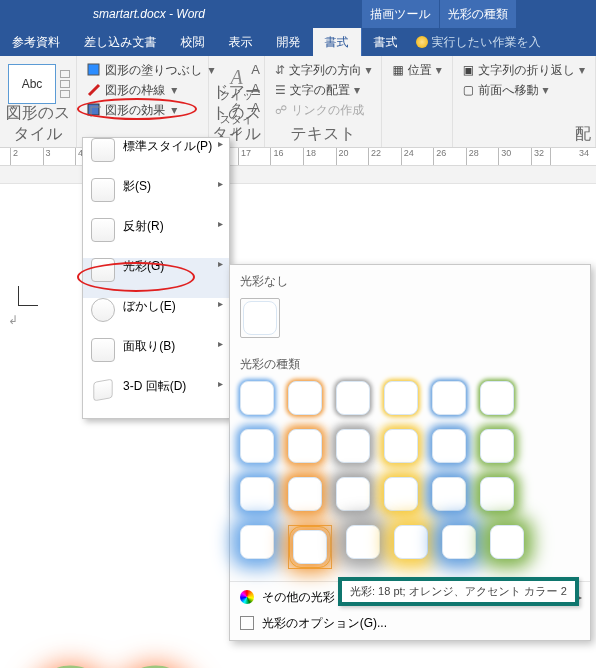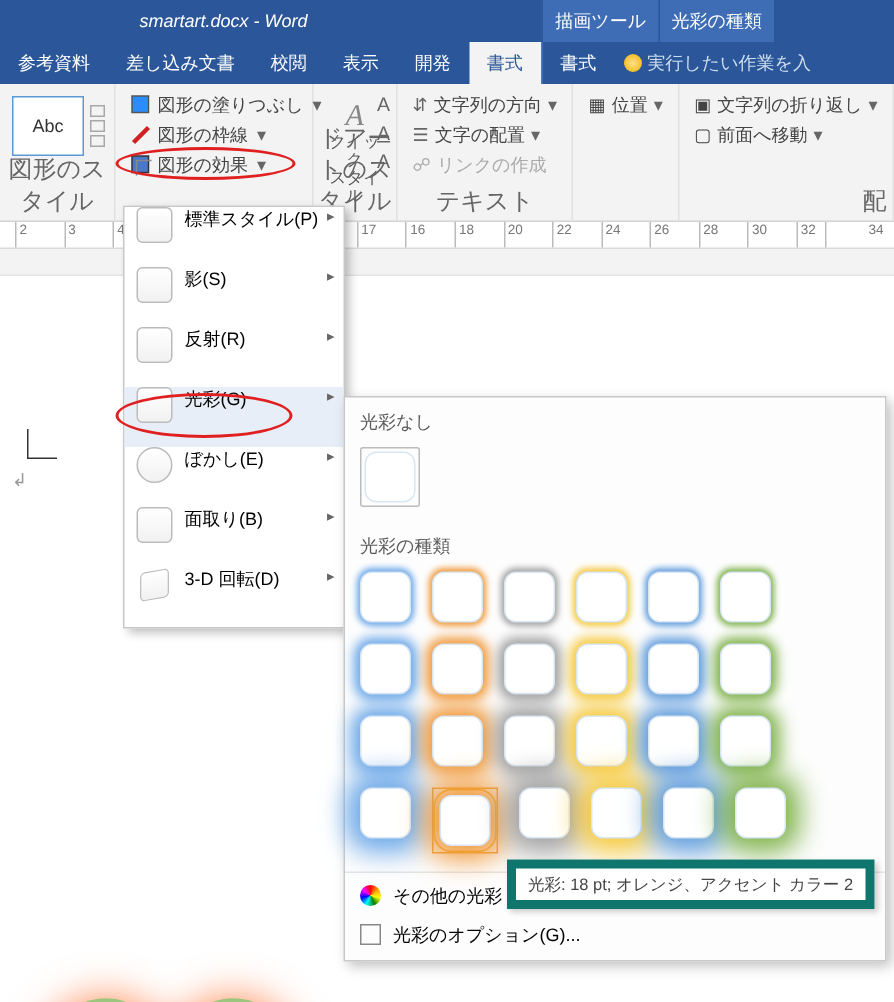--- a/index.html
+++ b/index.html
@@ -79,21 +79,21 @@
   .glow-swatch {
     width:34px; height:34px; border-radius:8px; background:#fff; border:1px solid #d9e6f3;
     position:relative;
   }
   .glow-swatch.selected { outline:1px solid #f0a030; outline-offset:3px;}
   .divider { border-top:1px solid #e4e4e4; margin:2px 0;}
   .gallery-footer-item { display:flex; align-items:center; gap:8px; height:26px; padding:0 10px; cursor:pointer; position:relative;}
   .color-wheel{ width:14px;height:14px;border-radius:50%; background:conic-gradient(red,orange,yellow,green,cyan,blue,magenta,red);}
   .empty-rect{ width:14px;height:14px;border:1px solid #888;}
   .tooltip {
-    position:absolute; background:#fff; border:6px solid #0f766e; padding:3px 8px;
+    position:absolute; background:#fff; border:4px solid #0f766e; padding:3px 8px;
     font-size:11px; color:#444; box-shadow:2px 2px 4px rgba(0,0,0,.2);
     white-space:nowrap; z-index:20;
   }
 
   
   .heart {
     position:absolute; left:8px; top:485px; width:210px; height:175px;
     filter: drop-shadow(0 0 14px rgba(255,100,30,.8));
   }
   .heart-shape{

